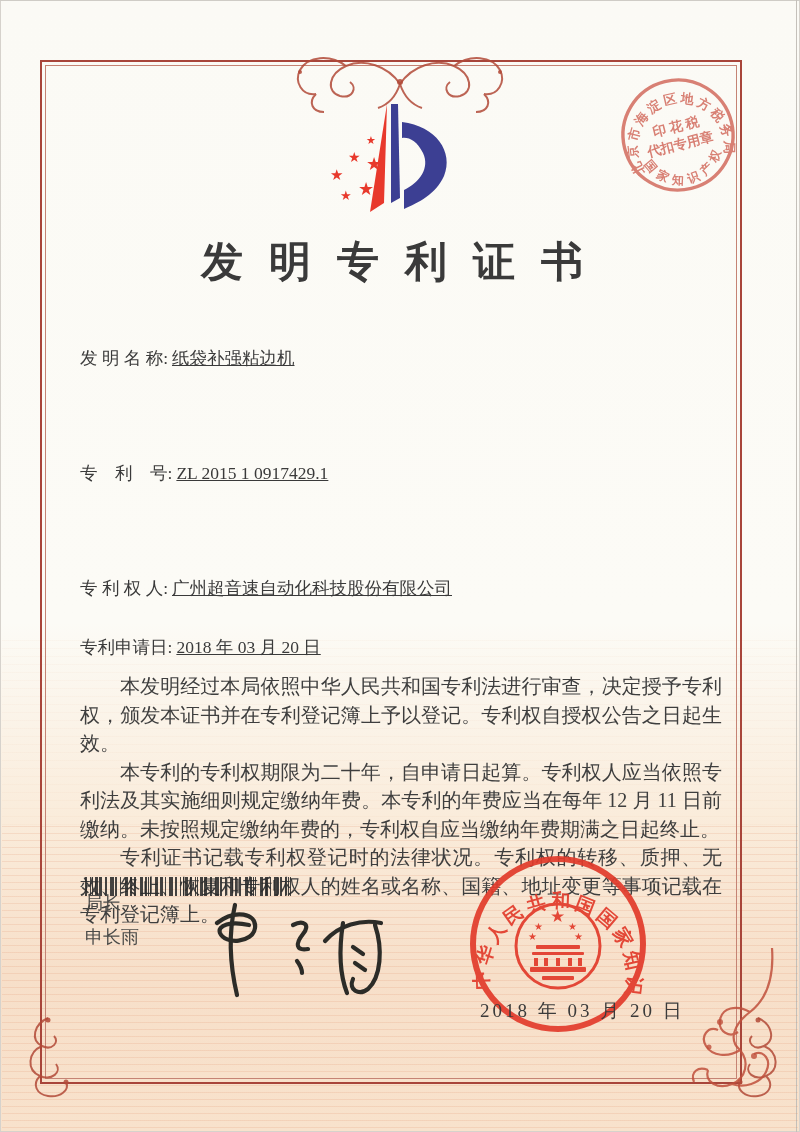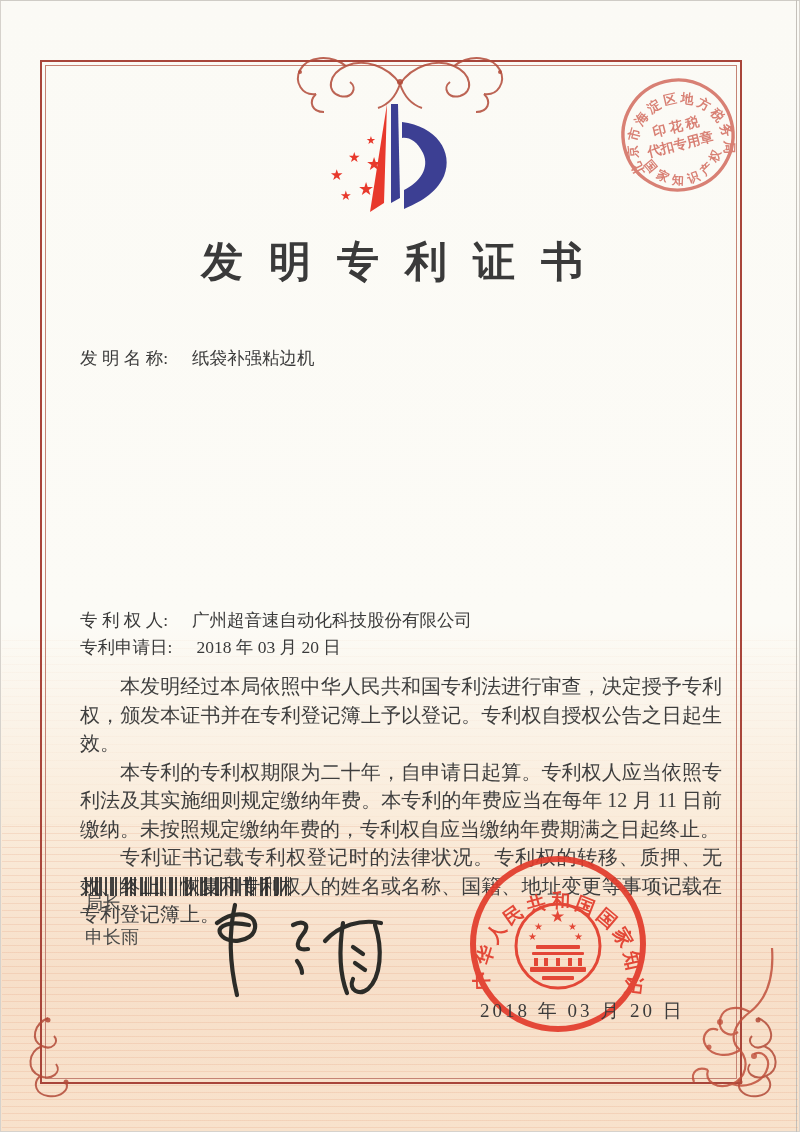--- a/index.html
+++ b/index.html
@@ -36,21 +36,21 @@
     position:absolute;left:80px;top:126px;
     font-size:17px;color:#3d3d3d;letter-spacing:2px;
   }
   .title{
     position:absolute;left:42px;width:700px;top:234px;
     text-align:center;font-size:42px;font-weight:600;color:#3a3a3a;
     letter-spacing:26px;text-indent:26px;
   }
   .field-row{position:absolute;left:80px;font-size:17.5px;color:#3a3a3a;white-space:nowrap;}
   .field-label{color:#3a3a3a;}
-  .field-value{margin-left:24px;color:#3a3a3a;}
+  .field-value{margin-left:4px;color:#3a3a3a;text-decoration:underline;}
   .body-text{
     position:absolute;left:80px;top:672px;width:642px;
     font-size:20px;line-height:28.5px;color:#3e3e3e;text-align:justify;
   }
   .body-text p{margin:0;text-indent:2em;}
   .barcode{
     position:absolute;left:85px;top:877px;width:206px;height:19px;
     background:
       repeating-linear-gradient(90deg,#2b2b2b 0 2px,transparent 2px 5px,#2b2b2b 5px 6px,transparent 6px 10px,#2b2b2b 10px 13px,transparent 13px 15px),
       repeating-linear-gradient(90deg,#2b2b2b 0 1px,transparent 1px 7px);
@@ -160,21 +160,24 @@
     <polygon fill="#e8392c" points="69,4 52,112 66,103"></polygon>
     <polygon fill="#3c3f93" points="73,4 80,4 82,98 73,103"></polygon>
     <path fill="#3c3f93" d="M84,22 C118,26 136,52 126,76 C118,94 100,103 86,109 L86,90 C102,82 112,68 105,53 C99,41 91,37 84,38 Z"></path>
   </svg>
 
   <div class="title">发明专利证书</div>
 
   <div class="field-row" style="top:346px">
     <span class="field-label">发 明 名 称:</span><span class="field-value">纸袋补强粘边机</span>
   </div>
-  <div class="field-row" style="top:608px">
+  <div class="field-row" style="top:461px">
+    <span class="field-label">专　利　号:</span><span class="field-value">ZL 2015 1 0917429.1</span>
+  </div>
+  <div class="field-row" style="top:576px">
     <span class="field-label">专 利 权 人:</span><span class="field-value">广州超音速自动化科技股份有限公司</span>
   </div>
   <div class="field-row" style="top:635px">
     <span class="field-label">专利申请日:</span><span class="field-value">2018 年 03 月 20 日</span>
   </div>
 
   <div class="body-text">
     <p>本发明经过本局依照中华人民共和国专利法进行审查，决定授予专利权，颁发本证书并在专利登记簿上予以登记。专利权自授权公告之日起生效。</p>
     <p>本专利的专利权期限为二十年，自申请日起算。专利权人应当依照专利法及其实施细则规定缴纳年费。本专利的年费应当在每年 12 月 11 日前缴纳。未按照规定缴纳年费的，专利权自应当缴纳年费期满之日起终止。</p>
     <p>专利证书记载专利权登记时的法律状况。专利权的转移、质押、无效、终止、恢复和专利权人的姓名或名称、国籍、地址变更等事项记载在专利登记簿上。</p>

